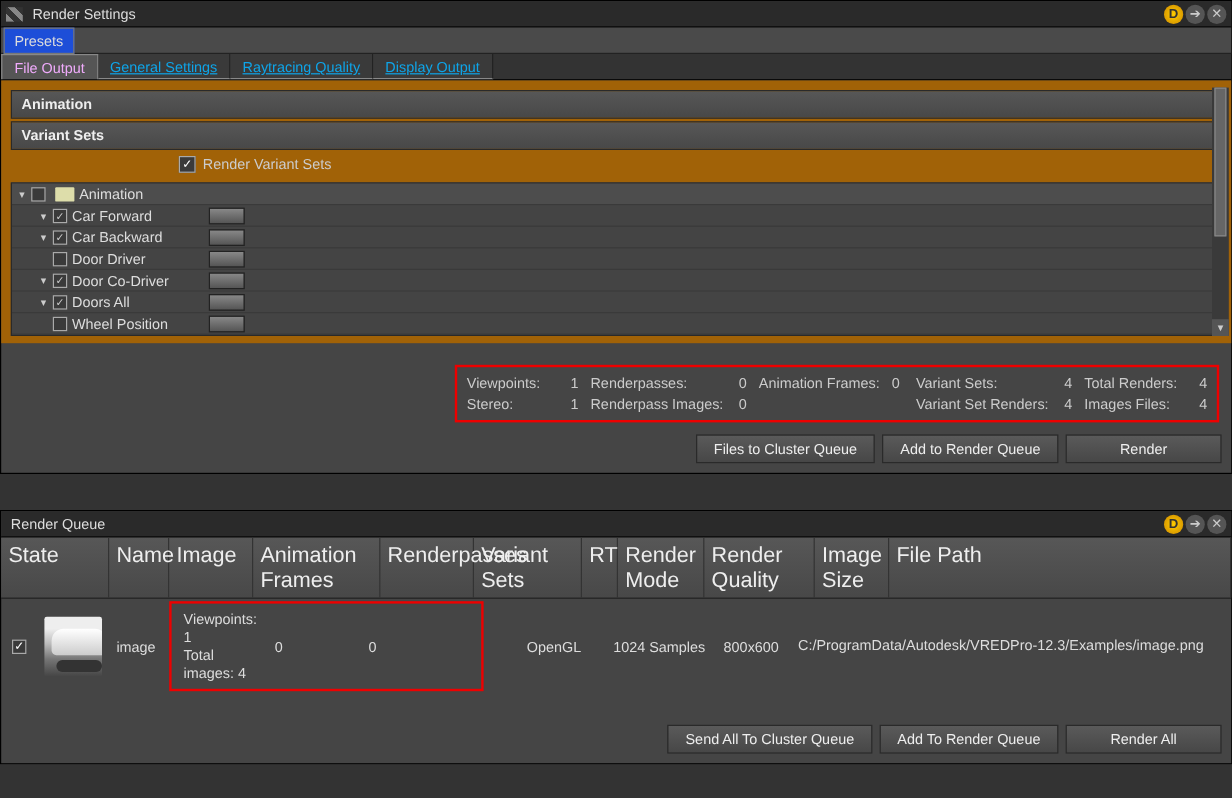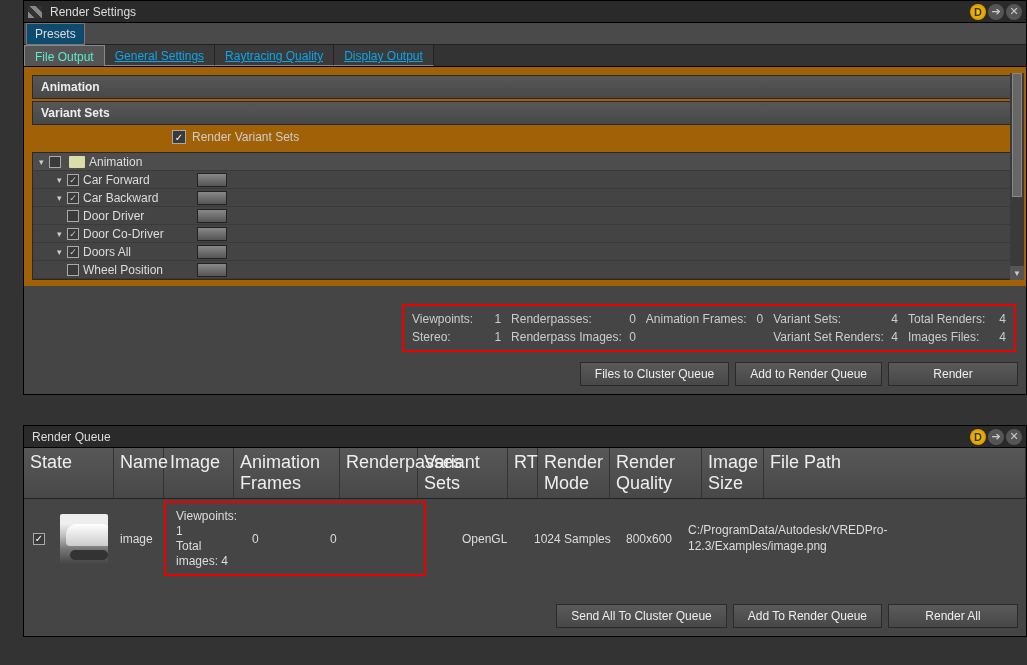--- a/index.html
+++ b/index.html
@@ -1,31 +1,31 @@
 <!DOCTYPE html>
 <html><head>
 <meta charset="utf-8">
 <style>
 * { margin:0; padding:0; box-sizing:border-box; font-family:Arial,sans-serif; }
 body { background:#333; color:#ccc; font-size:12px; width:1027px; }
 
-.panel { border:1px solid #000; background:#454545;margin-left:23px; }
+.panel { border:1px solid #000; background:#454545; }
 .titlebar { background:#2a2a2a; height:22px; display:flex; align-items:center; padding:0 4px; border-bottom:1px solid #000; }
 .titlebar .t { flex:1; color:#ddd; font-size:12px; padding-left:4px;}
 .tb-icons { display:flex; gap:2px; align-items:center; }
 .tb-icon { width:16px; height:16px; border-radius:50%; background:#555; display:flex; align-items:center; justify-content:center; font-size:11px; color:#ccc; cursor:pointer;}
 .d-icon { background:radial-gradient(circle,#ffcc00,#cc8800); color:#333; font-weight:bold;}
 .clapper { width:14px; height:12px; background:linear-gradient(45deg,#888 25%,#333 25%,#333 50%,#888 50%,#888 75%,#333 75%); margin-right:4px; }
 
 .menubar { background:#4a4a4a; height:22px; display:flex; align-items:center; padding:0 2px; border-bottom:1px solid #222;}
 .menu-item { padding:3px 8px; color:#ddd; cursor:pointer; border:1px solid transparent;}
-.menu-item.active { background:#0c4a6e; border:1px solid #777;}
+.menu-item.active { background:#1d4ed8; border:1px solid #777;}
 
 .tabbar { background:#333; display:flex; height:22px; border-bottom:1px solid #000;}
-.tab { padding:4px 10px; color:#5eead4; cursor:pointer; border-right:1px solid #222;}
+.tab { padding:4px 10px; color:#f0abfc; cursor:pointer; border-right:1px solid #222;}
 .tab.active { background:#555; border-top:1px solid #888; border-left:1px solid #888; border-right:1px solid #888;}
 .tab.inactive { background:#3a3a3a; border-bottom:1px solid #888; color:#0ea5e9;text-decoration:underline;}
 
 .content { background:#a16207; padding:6px 8px 4px 8px; position:relative; }
 .section-hdr { background:linear-gradient(#575757,#484848); border:1px solid #2a2a2a; padding:4px 8px; color:#eee; font-weight:bold; margin:2px 0; }
 .scrollbar { position:absolute; right:2px; top:6px; bottom:6px; width:14px; background:#3a3a3a; }
 .scrollbar .thumb { position:absolute; left:2px; right:2px; top:0; height:60%; background:#666; border:1px solid #888; }
 .scrollbar .arrow { position:absolute; left:0; right:0; height:14px; background:#555; display:flex; align-items:center; justify-content:center; font-size:8px;}
 .scrollbar .arrow.down{bottom:0;}
 

